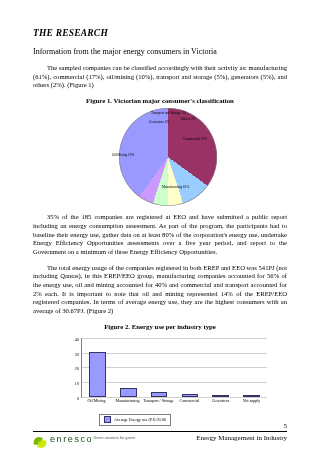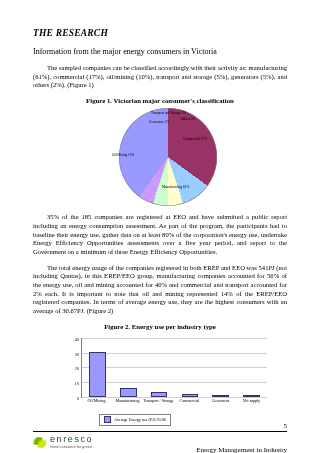--- a/index.html
+++ b/index.html
@@ -213,21 +213,21 @@
     position: absolute;
     left: 4px; top: 4px;
     width: 8px; height: 8px;
     background: #c8e600;
     border-radius: 60% 0 60% 0;
     transform: rotate(10deg);
     opacity: 0.92;
   }
   .logo-text {
     display: flex;
-    flex-direction: column;
+    flex-direction: row;
     line-height: 1;
   }
   .logo-name {
     font-family: "Liberation Sans", sans-serif;
     font-size: 9px;
     letter-spacing: 1.6px;
     color: #1a4f1a;
   }
   .logo-tag {
     font-family: "Liberation Sans", sans-serif;
@@ -238,21 +238,21 @@
   }
   .page-number {
     position: absolute;
     right: 33px;
     top: -9px;
     font-size: 7px;
   }
   .footer-right {
     position: absolute;
     right: 33px;
-    top: 15px;
+    top: 3px;
     font-size: 7px;
     text-align: left;
   }
 </style>
 </head>
 <body>
 
 <div class="page">
   <div class="content">
 

